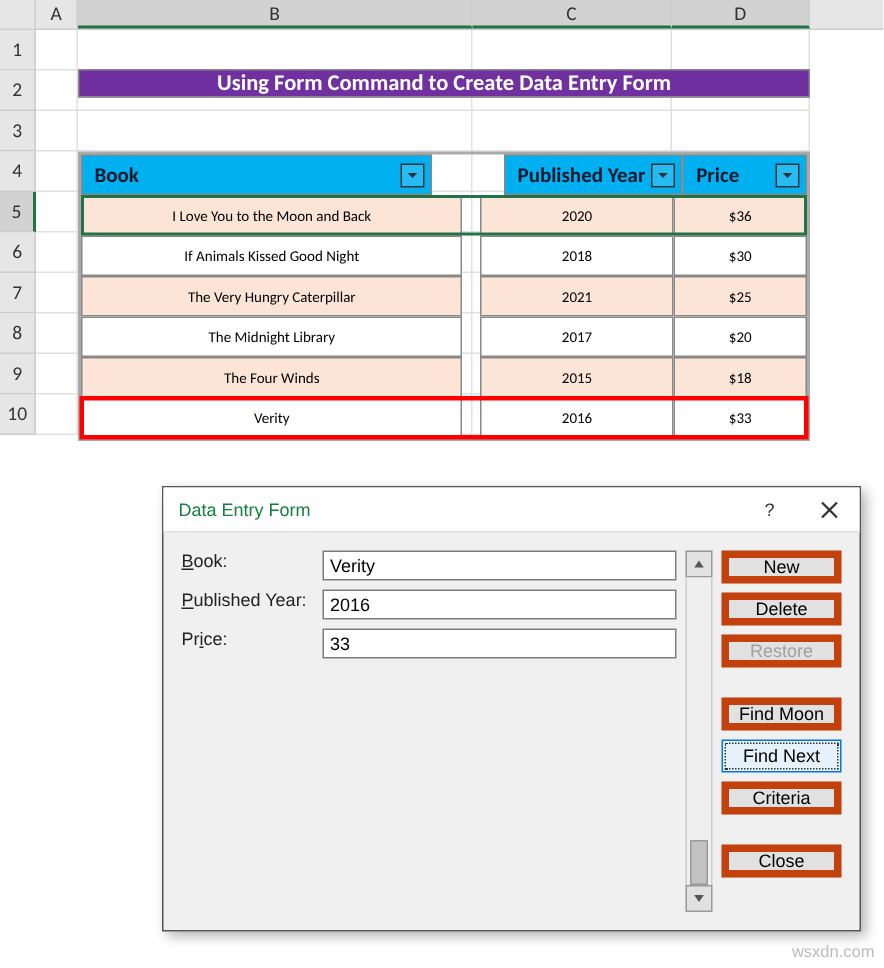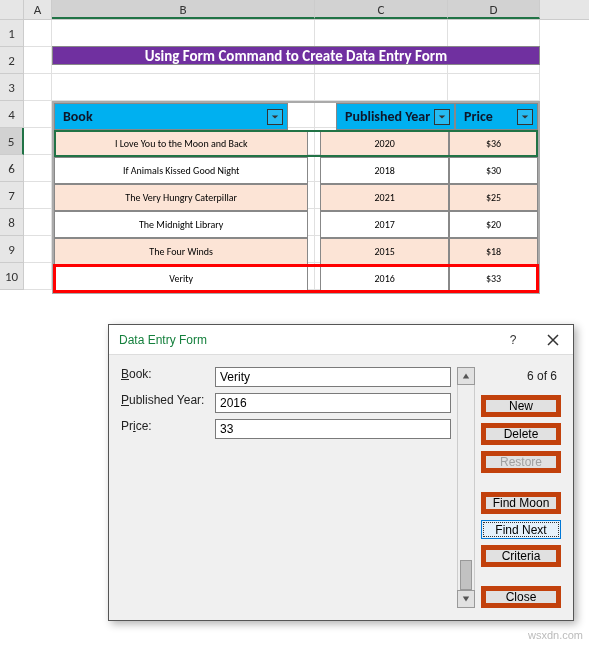--- a/index.html
+++ b/index.html
@@ -265,21 +265,20 @@
       <div class="scroll-track">
         <div class="scroll-thumb"></div>
       </div>
       <div class="scroll-btn">
           <svg width="8" height="8" viewBox="0 0 10 10">
             <path d="M5 8 L1 2 L9 2 Z" fill="#555"></path>
           </svg>
         </div>
     </div>
     <div class="btn-col">
-      <div class="counter">6 of 6</div>
       <div class="btn">
           <span>New</span>
         </div>
       <div class="btn">
           <span>Delete</span>
         </div>
       <div class="btn disabled">
           <span>Restore</span>
         </div>
       <div class="spacer"></div>

